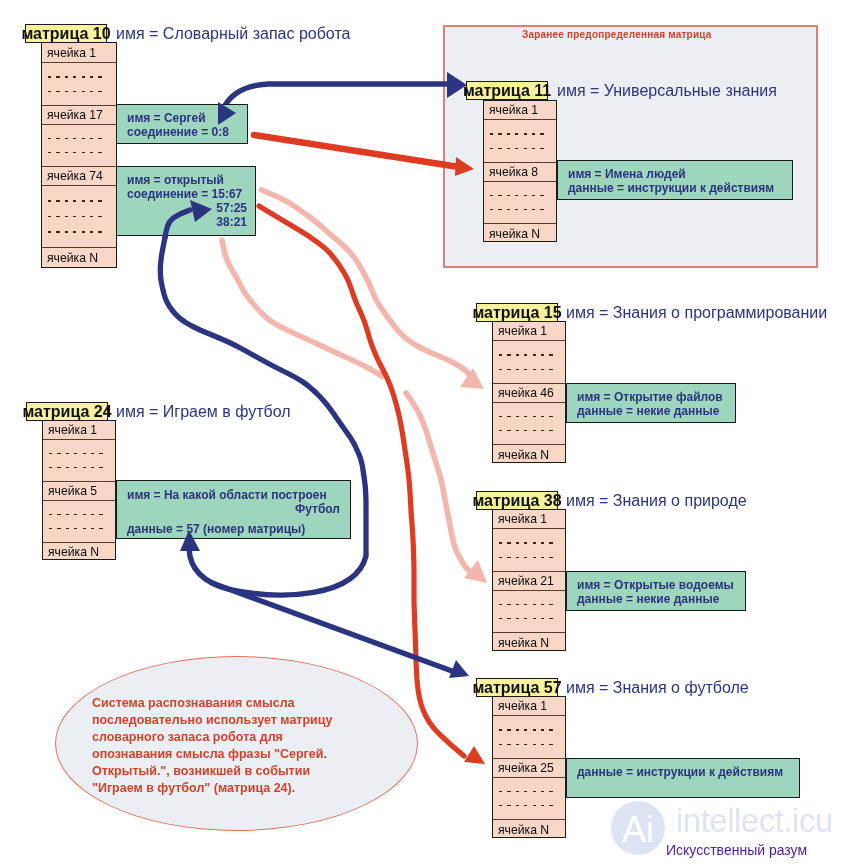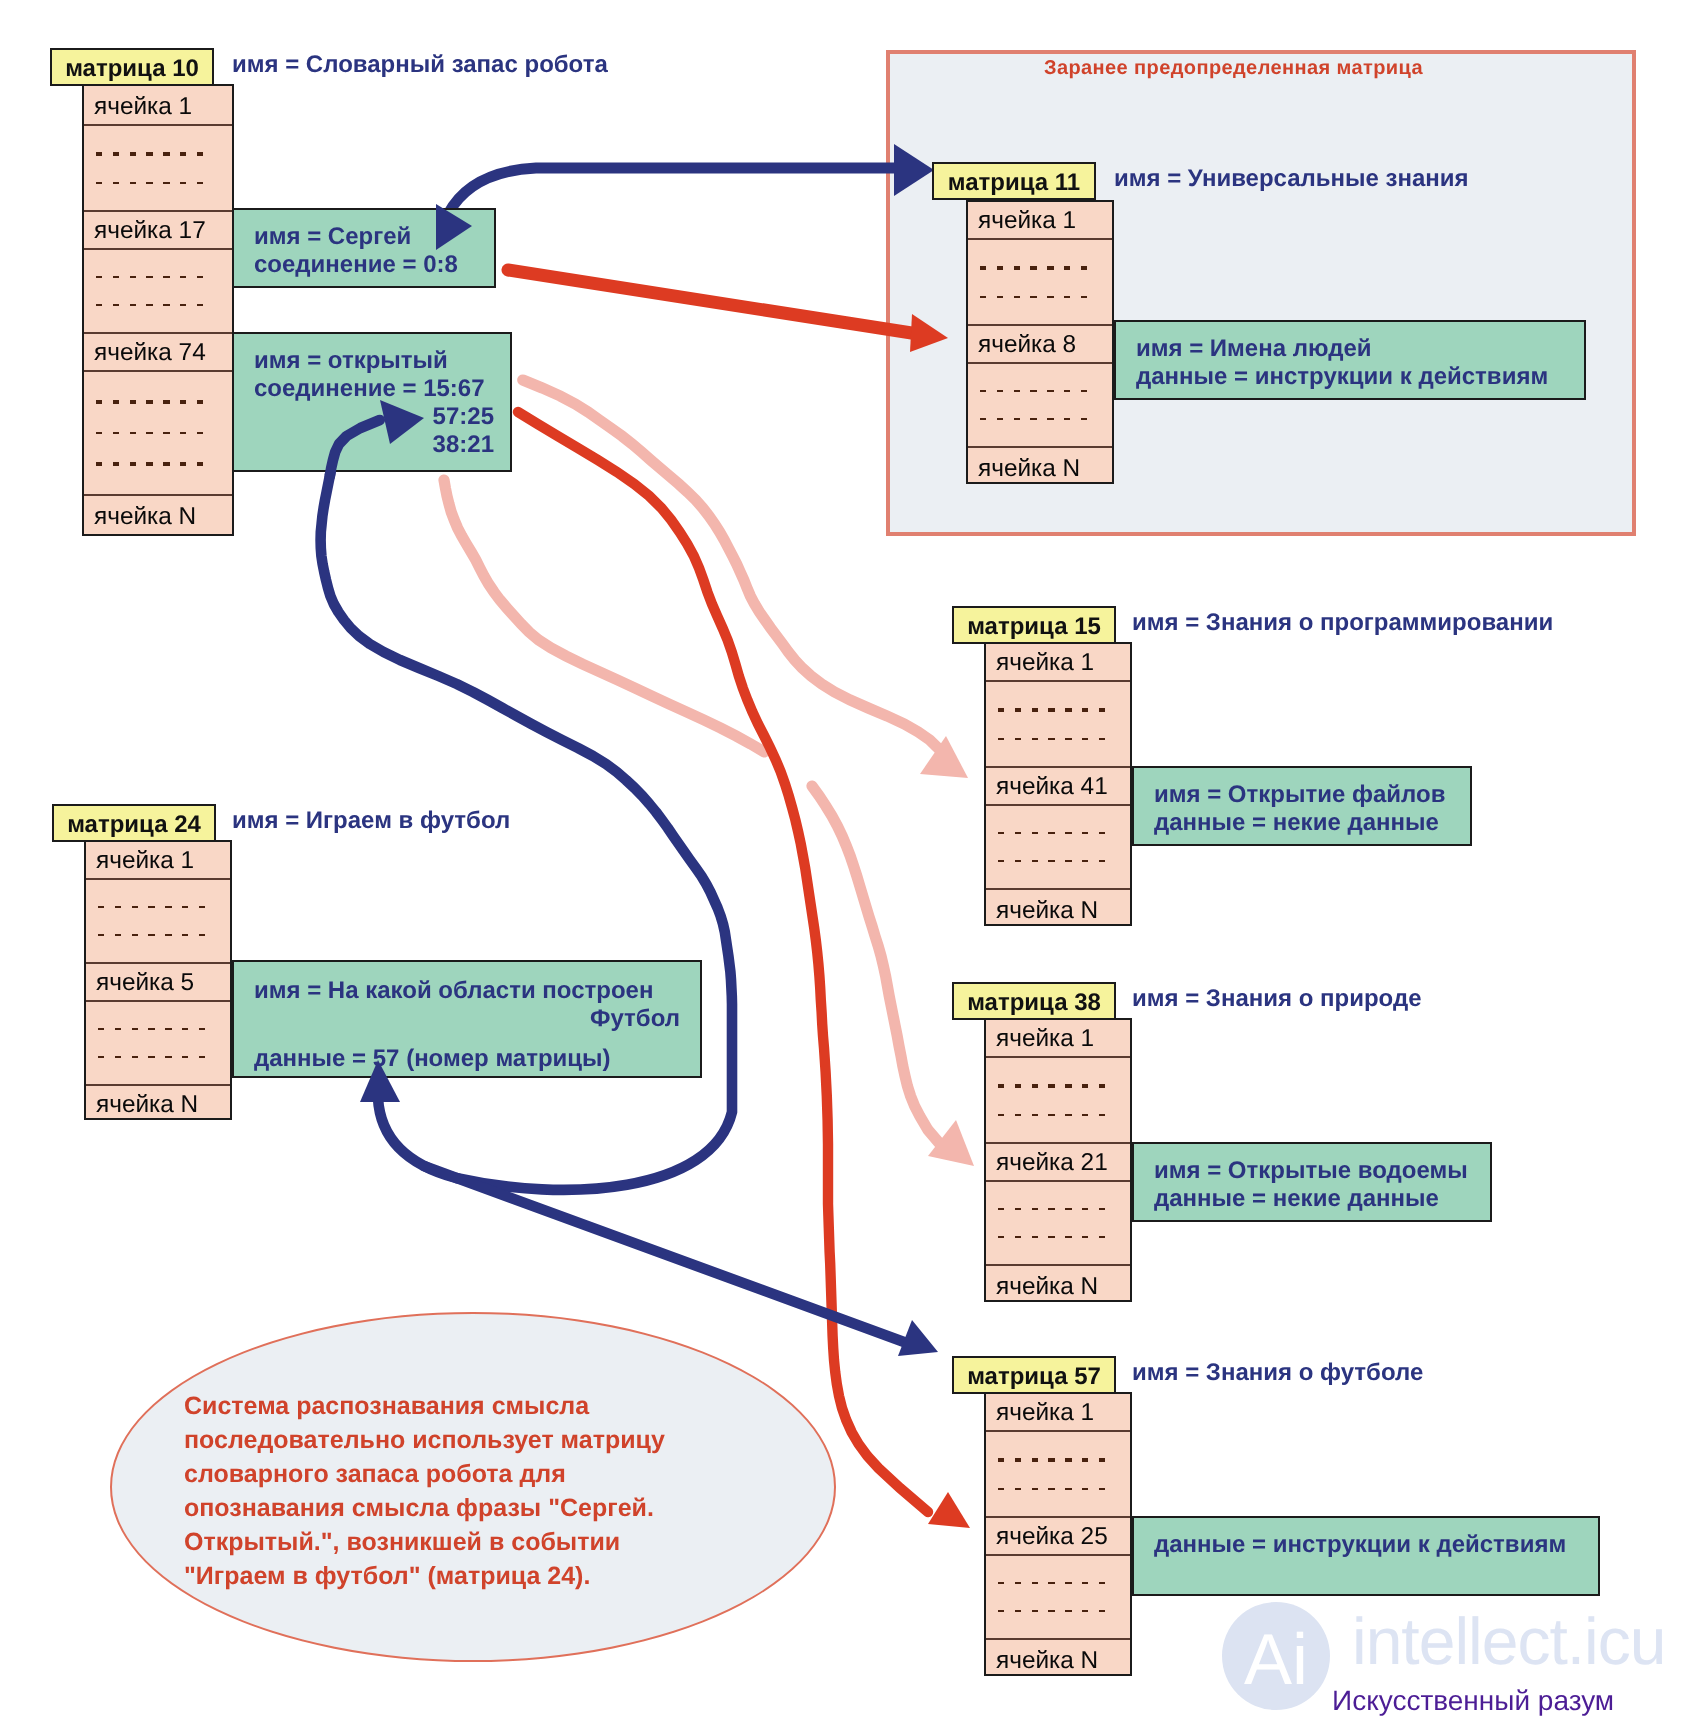--- a/index.html
+++ b/index.html
@@ -5,33 +5,33 @@
   html,body{margin:0;padding:0;}
   body{width:850px;height:866px;background:#ffffff;font-family:"Liberation Sans",sans-serif;overflow:hidden;position:relative;}
   #stage{position:absolute;left:0;top:0;width:850px;height:866px;}
   .abs{position:absolute;box-sizing:border-box;}
 
   
   .panel{border:2px solid #E08070;background:#EBEFF3;}
   .panel-title{color:#D0432B;font-weight:bold;font-size:10px;letter-spacing:0.2px;white-space:nowrap;}
 
   
-  .mlabel{background:#F6F39C;border:1.5px solid #1b1b1b;color:#111;font-weight:bold;font-size:12px;
+  .mlabel{background:#F6F39C;border:1.5px solid #1b1b1b;color:#111;font-weight:bold;font-size:16px;
           display:flex;align-items:center;justify-content:center;white-space:nowrap;}
   
   .mcells{border:1.5px solid #1b1b1b;background:#F9D7C6;}
   .mrow{border-bottom:1px solid #5a3b30;box-sizing:border-box;display:flex;align-items:center;}
   .mrow:last-child{border-bottom:none;}
   .mrow .lbl{color:#0a0a0a;font-weight:normal;font-size:12.2px;padding-left:5px;white-space:nowrap;}
   .dots{display:block;width:54px;height:1.5px;margin-left:6px;font-size:0;color:transparent;
         background-image:repeating-linear-gradient(to right,#49220f 0 3.2px,transparent 3.2px 8.4px);}
   .dotsrow{display:flex;flex-direction:column;justify-content:space-evenly;align-items:flex-start;}
 
   
-  .mname{color:#2B3480;font-weight:bold;font-size:12px;white-space:nowrap;}
+  .mname{color:#2B3480;font-weight:normal;font-size:16px;white-space:nowrap;}
 
   
   .gbox{background:#9ED5BD;border:1.2px solid #1b1b1b;color:#2B3480;font-weight:bold;font-size:12px;}
   .gbox .ln{white-space:nowrap;}
 
   
   .ellipse{border:1.8px solid #E0705A;border-radius:50%;background:#EBEFF3;}
   .ellipse-text{color:#D0432B;font-weight:bold;font-size:12.5px;line-height:17px;}
 
   svg.ov{position:absolute;left:0;top:0;width:850px;height:866px;pointer-events:none;}
@@ -156,21 +156,21 @@
   <div class="abs mname" style="left:566px;top:304px;">имя = Знания о программировании</div>
   <div class="abs mcells" style="left:492px;top:321px;width:74px;height:142px;">
     <div class="mrow" style="height:19px;">
       <span class="lbl">ячейка 1</span>
       </div>
     <div class="mrow dotsrow" style="height:43px;">
       <span class="dots">. . . . . . .</span>
       <span class="dots">. . . . . . .</span>
       </div>
     <div class="mrow" style="height:19px;">
-      <span class="lbl">ячейка 41</span>
+      <span class="lbl">ячейка 46</span>
       </div>
     <div class="mrow dotsrow" style="height:42px;">
       <span class="dots">. . . . . . .</span>
       <span class="dots">. . . . . . .</span>
       </div>
     <div class="mrow" style="height:19px;">
       <span class="lbl">ячейка N</span>
       </div>
   </div>
   <div class="abs gbox" style="left:566px;top:383px;width:170px;height:40px;padding:6px 0 0 10px;">

